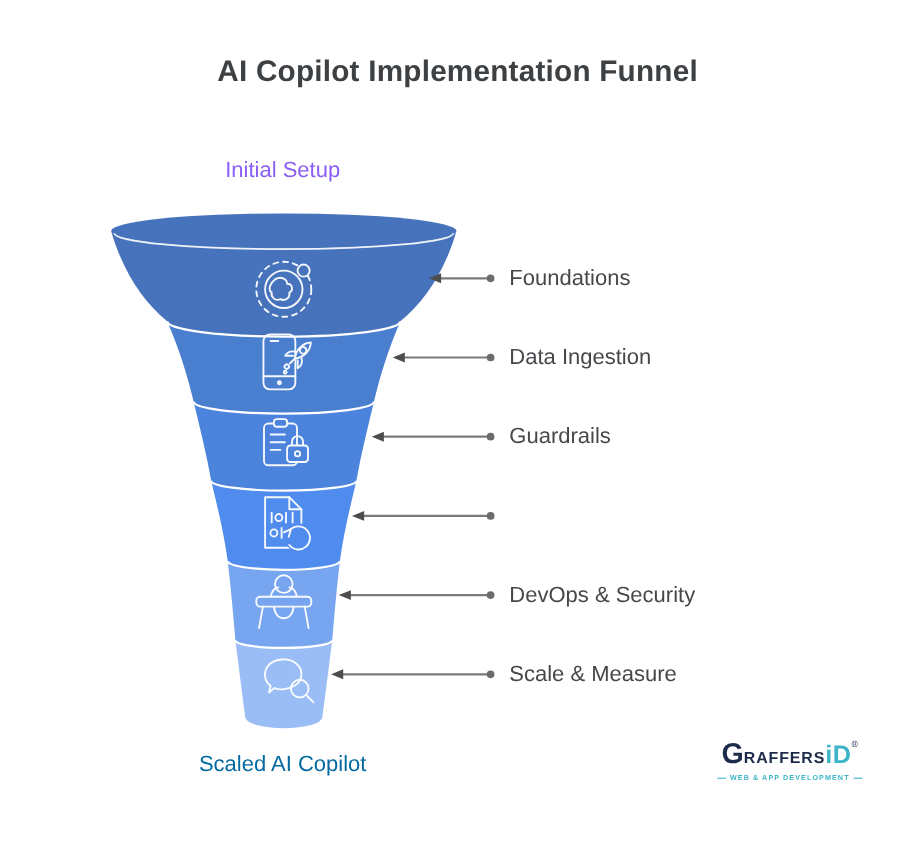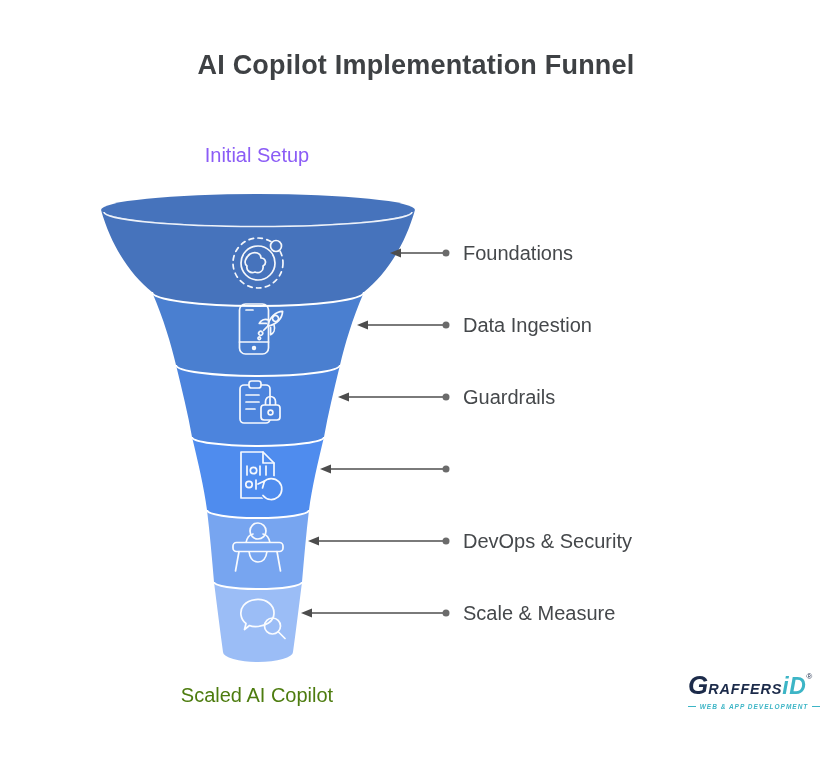--- a/index.html
+++ b/index.html
@@ -10,28 +10,28 @@
   .page-title{
     position:absolute;top:50px;left:0;width:832px;text-align:center;
     font-size:27px;font-weight:700;color:#3e4144;letter-spacing:.2px;
   }
   .entry-label{
     position:absolute;top:144px;left:107px;width:300px;text-align:center;
     font-size:20px;color:#8b5cf6;
   }
   .exit-label{
     position:absolute;top:684px;left:107px;width:300px;text-align:center;
-    font-size:20px;color:#4d7c0f;
+    font-size:20px;color:#0369a1;
   }
   .stage-label{
     position:absolute;left:463px;height:26px;line-height:26px;
     font-size:20px;color:#45484b;white-space:nowrap;
   }
   .funnel-svg{position:absolute;top:0;left:0;}
-  .logo{position:absolute;left:688px;top:672px;width:132px;font-style:italic;}
+  .logo{position:absolute;left:652px;top:672px;width:132px;text-align:center;}
   .logo-row{white-space:nowrap;line-height:26px;}
   .logo-g{font-size:26px;font-weight:700;color:#1c2b4a;}
   .logo-rest{font-size:14.5px;font-weight:700;color:#1c2b4a;letter-spacing:.8px;}
   .logo-id{font-size:23px;font-weight:700;color:#3db5c6;letter-spacing:.5px;}
   .logo-reg{font-size:8px;color:#1c2b4a;vertical-align:top;line-height:10px;}
   .logo-tagline{
     display:flex;align-items:center;justify-content:center;gap:4px;margin-top:1px;
     font-size:6.5px;font-weight:700;letter-spacing:1px;color:#3db5c6;white-space:nowrap;
   }
   .tl-line{display:inline-block;width:9px;height:0;border-top:1px solid #3db5c6;}

